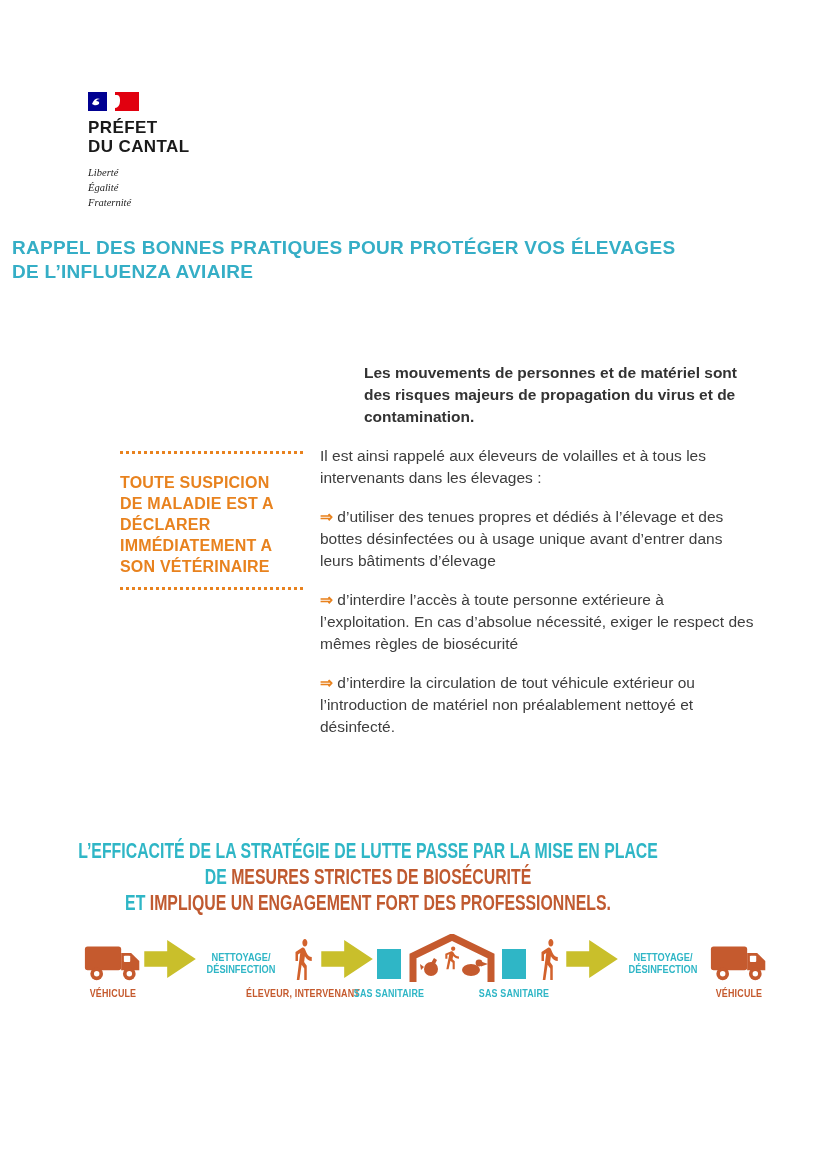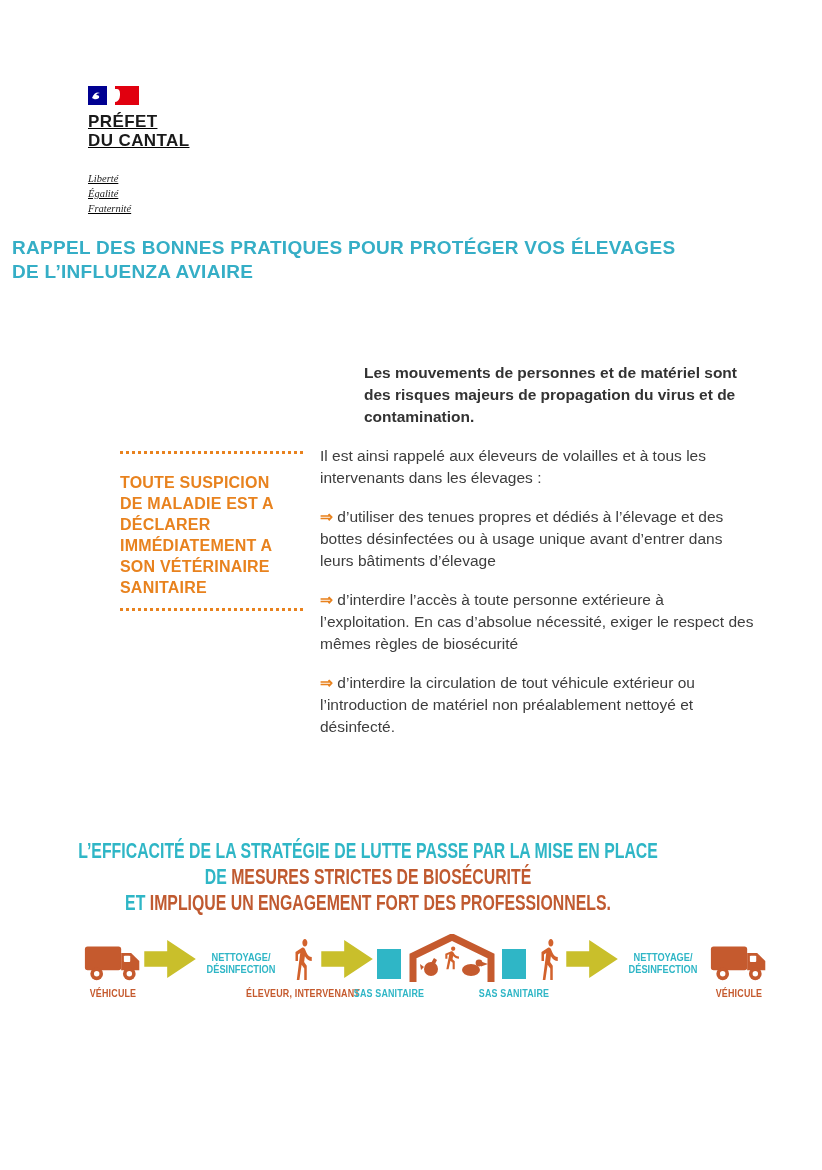--- a/index.html
+++ b/index.html
@@ -2,29 +2,29 @@
 <html><head>
 <meta charset="utf-8">
 <style>
   html,body{margin:0;padding:0;background:#ffffff;}
   .page{
     position:relative;width:822px;height:1170px;background:#ffffff;
     font-family:"Liberation Sans", sans-serif;overflow:hidden;margin:0 auto;
   }
 
   
-  .logo{position:absolute;top:86px;left:88px;text-decoration:underline;}
+  .logo{position:absolute;top:92px;left:88px;}
   .flag{display:flex;width:56px;height:19px;}
   .flag-blue{position:relative;width:19px;height:19px;background:#000091;}
   .flag-white{width:8px;height:19px;background:#ffffff;}
   .flag-red{position:relative;width:24px;height:19px;background:#E1000F;}
   .flag-red .notch{position:absolute;left:-4px;top:3px;width:9px;height:13px;background:#ffffff;border-radius:50% 40% 60% 50%;}
   .marianne{position:absolute;left:3px;top:4px;}
   .logo-name{margin-top:7px;font-weight:bold;font-size:17px;line-height:19px;letter-spacing:0.4px;color:#1a1a1a;}
-  .motto{margin-top:21px;font-family:"Liberation Serif", serif;font-style:italic;font-size:10.5px;line-height:15px;color:#222222;}
+  .motto{margin-top:9px;font-family:"Liberation Serif", serif;font-style:italic;font-size:10.5px;line-height:15px;color:#222222;}
 
   
   .doc-title{position:absolute;top:236px;left:0;width:822px;
     color:#35AEC6;font-weight:bold;font-size:19px;line-height:24px;letter-spacing:0.3px;padding-left:12px;}
   .doc-title span{display:block;}
 
   
   .sidebar{position:absolute;top:451px;left:120px;width:184px;}
   .dash-rule{height:3px;background:repeating-linear-gradient(90deg,#E8821E 0 3px,transparent 3px 6px);}
   .sidebar-text{margin:18px 0 10px 0;color:#E8821E;font-weight:bold;font-size:16px;line-height:21px;letter-spacing:0.2px;}
@@ -95,21 +95,20 @@
   </h1>
 
   <aside class="sidebar">
     <div class="dash-rule"></div>
     <div class="sidebar-text">
       <span>TOUTE SUSPICION</span>
       <span>DE MALADIE EST A</span>
       <span>DÉCLARER</span>
       <span>IMMÉDIATEMENT A</span>
       <span>SON VÉTÉRINAIRE</span>
-      <span>SANITAIRE</span>
     </div>
     <div class="dash-rule"></div>
   </aside>
 
   <main class="body-col">
     <p class="lead">Les mouvements de personnes et de matériel sont des risques majeurs de propagation du virus et de contamination.</p>
     <p>Il est ainsi rappelé aux éleveurs de volailles et à tous les intervenants dans les élevages :</p>
     <p><span class="arr">⇒</span> <span>d’utiliser des tenues propres et dédiés à l’élevage et des bottes désinfectées ou à usage unique avant d’entrer dans leurs bâtiments d’élevage</span></p>
     <p><span class="arr">⇒</span> <span>d’interdire l’accès à toute personne extérieure à l’exploitation. En cas d’absolue nécessité, exiger le respect des mêmes règles de biosécurité</span></p>
     <p><span class="arr">⇒</span> <span>d’interdire la circulation de tout véhicule extérieur ou l’introduction de matériel non préalablement nettoyé et désinfecté.</span></p>

